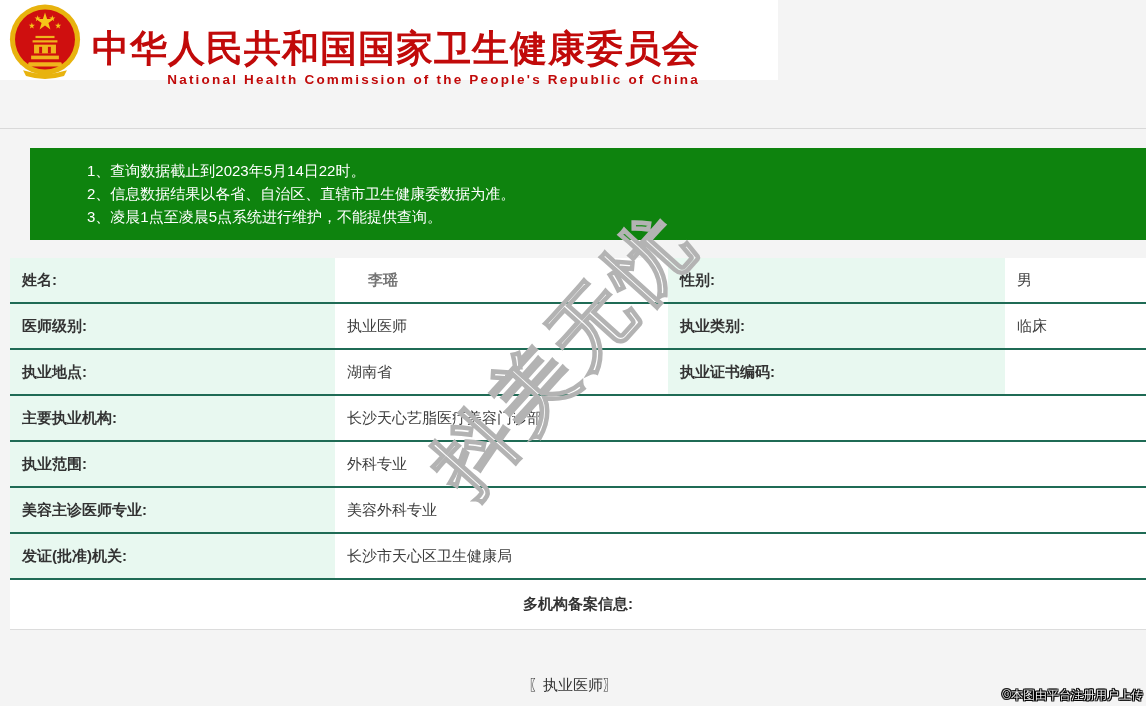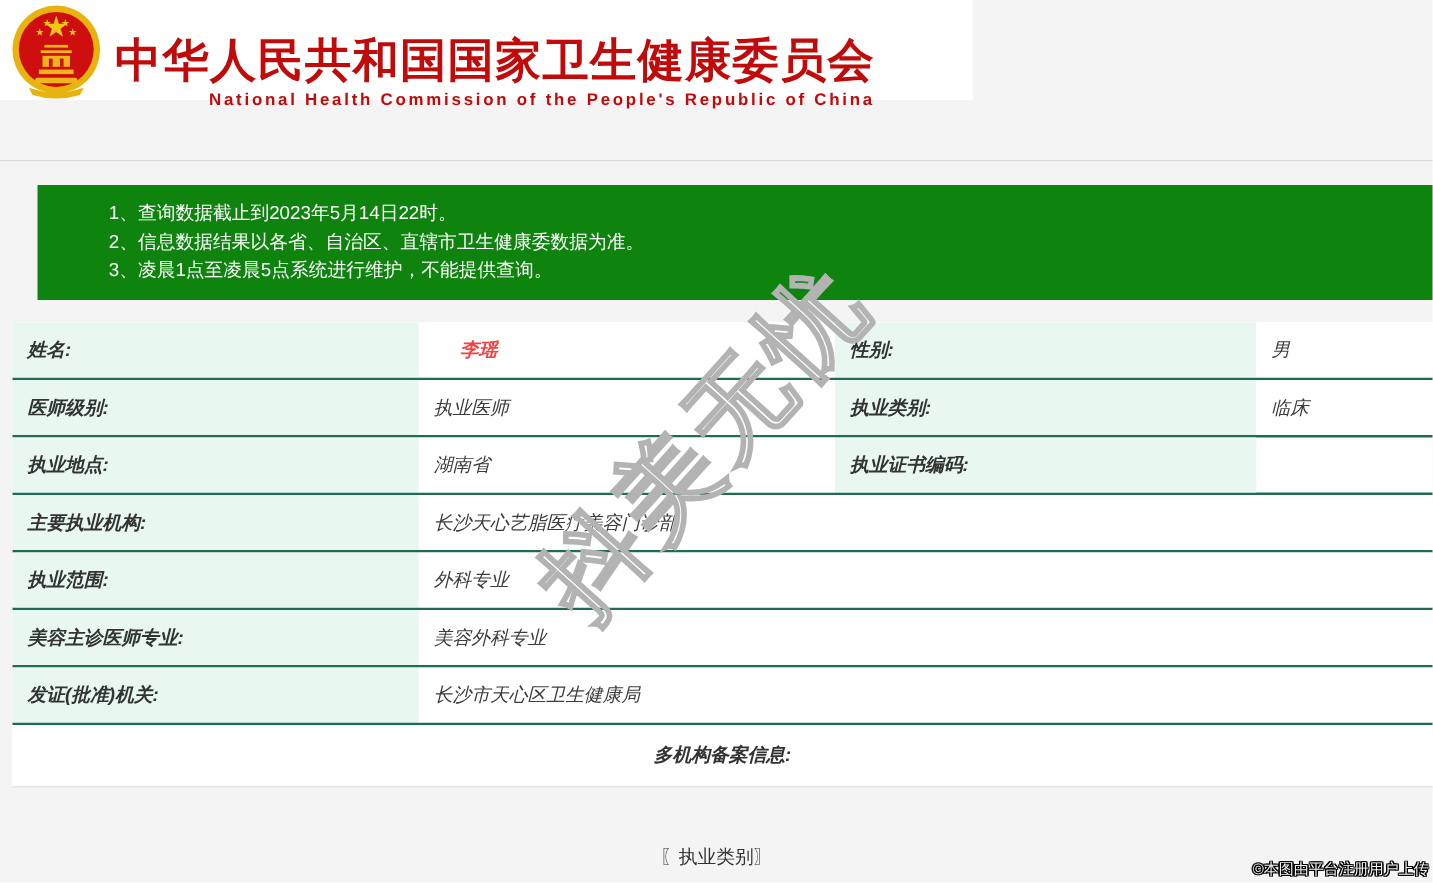--- a/index.html
+++ b/index.html
@@ -36,32 +36,31 @@
     position:absolute;top:148px;left:30px;right:0;height:92px;
     background:#0e830e;color:#ffffff;
     padding:11px 0 0 57px;box-sizing:border-box;
     font-size:15px;line-height:23px;
   }
 
   
   .result-table{
     position:absolute;top:258px;left:10px;right:0;
     background:#ffffff;
-    font-style:italic;
   }
   .row{border-bottom:2px solid #1f6b55;}
   .row4{display:grid;grid-template-columns:325px 333px 337px 1fr;}
   .row2{display:grid;grid-template-columns:325px 1fr;}
   .cell{
     height:44px;display:flex;align-items:center;
     padding-left:12px;font-size:15px;overflow:hidden;white-space:nowrap;
   }
   .cell.label{background:#e8f8f0;font-weight:bold;color:#333;}
   .cell.value{background:#ffffff;color:#3d3d3d;}
-  .cell.value.strong{font-weight:bold;color:#ef4444;padding-left:33px;}
+  .cell.value.strong{font-weight:bold;color:#737373;padding-left:33px;}
   .section-row{
     height:49px;display:flex;align-items:center;justify-content:center;
     font-size:15px;font-weight:bold;color:#333;
     border-bottom:1px solid #dcdcdc;background:#ffffff;
   }
 
   
   .close-row{
     position:absolute;top:676px;left:0;width:1146px;text-align:center;
   }
@@ -163,20 +162,20 @@
 
     <div class="row row2">
       <div class="cell label">发证(批准)机关:</div>
       <div class="cell value">长沙市天心区卫生健康局</div>
     </div>
 
     <div class="section-row">多机构备案信息:</div>
   </div>
 
   <div class="close-row">
-    <a class="close-link">〖执业类别〗</a>
+    <a class="close-link">〖执业医师〗</a>
   </div>
 
   <div class="upload-note">©本图由平台注册用户上传</div>
 
   <div class="watermark">抖美无忧</div>
 
 </div>
 
 </body></html>

